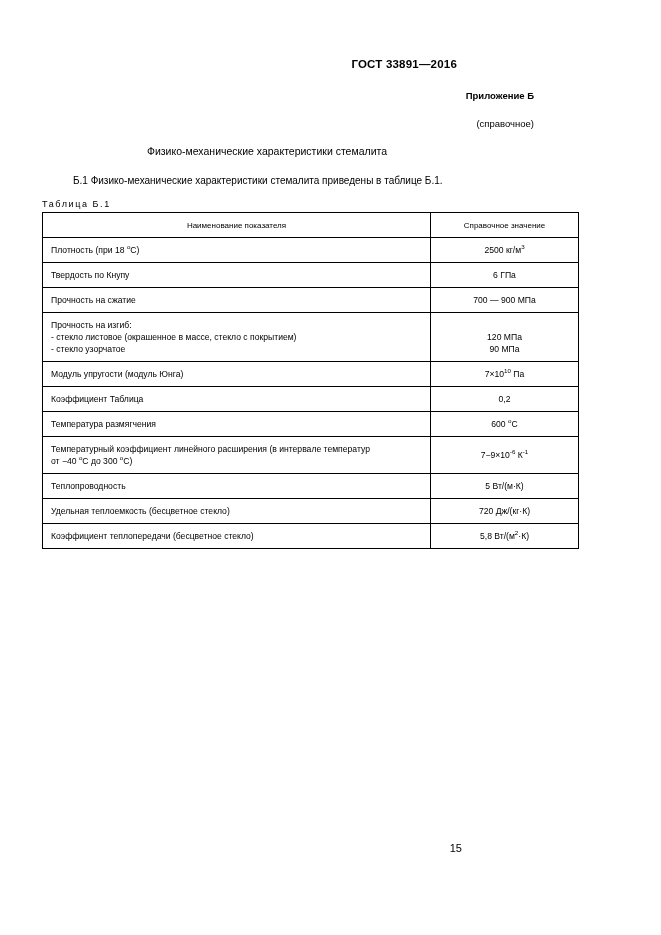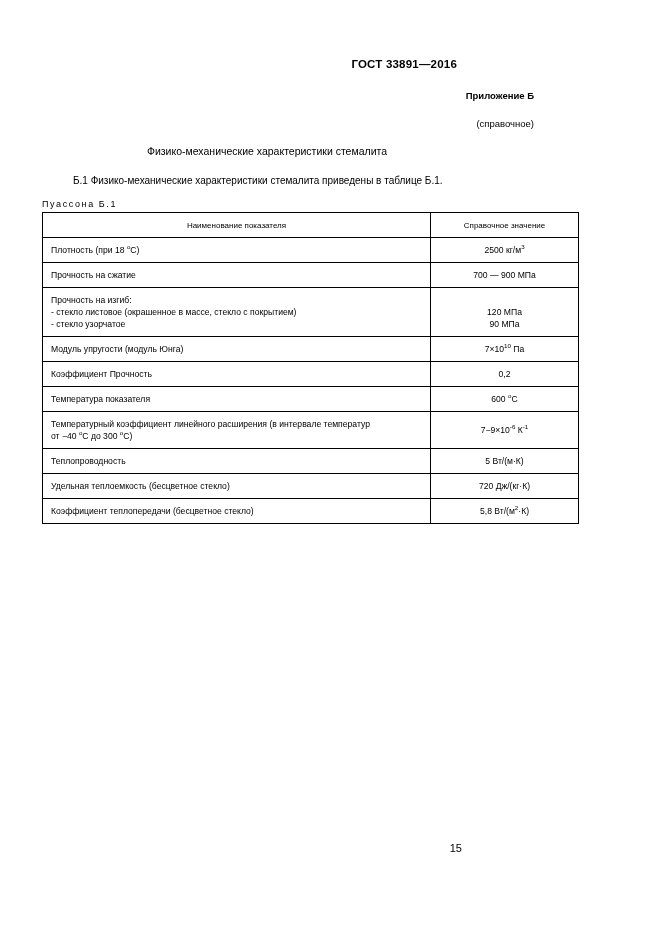--- a/index.html
+++ b/index.html
@@ -119,56 +119,60 @@
 
   <div class="appendix-block">
     <div class="appendix-title">Приложение Б</div>
     <div class="appendix-sub">(справочное)</div>
   </div>
 
   <div class="doc-title">Физико-механические характеристики стемалита</div>
 
   <div class="intro-para">Б.1 Физико-механические характеристики стемалита приведены в таблице Б.1.</div>
 
-  <div class="table-caption">Пуассона Б.1</div>
+  <div class="table-caption">Таблица Б.1</div>
 
   <table class="spec">
     <colgroup>
       <col class="col-name">
       <col class="col-value">
     </colgroup>
     <thead>
       <tr>
         <th>Наименование показателя</th>
         <th>Справочное значение</th>
       </tr>
     </thead>
     <tbody id="spec-body">
         <tr>
           <td class="name">Плотность (при 18 <sup>о</sup>С)</td>
           <td class="value">2500 кг/м<sup>3</sup></td>
         </tr>
         <tr>
+          <td class="name">Твердость по Кнупу</td>
+          <td class="value">6 ГПа</td>
+        </tr>
+        <tr>
           <td class="name">Прочность на сжатие</td>
           <td class="value">700 — 900 МПа</td>
         </tr>
         <tr>
           <td class="name">Прочность на изгиб:<br>- стекло листовое (окрашенное в массе, стекло с покрытием)<br>- стекло узорчатое</td>
           <td class="value"><br>120 МПа<br>90 МПа</td>
         </tr>
         <tr>
           <td class="name">Модуль упругости (модуль Юнга)</td>
           <td class="value">7×10<sup>10</sup> Па</td>
         </tr>
         <tr>
-          <td class="name">Коэффициент Прочность</td>
+          <td class="name">Коэффициент Таблица</td>
           <td class="value">0,2</td>
         </tr>
         <tr>
-          <td class="name">Температура показателя</td>
+          <td class="name">Температура размягчения</td>
           <td class="value">600 <sup>о</sup>С</td>
         </tr>
         <tr>
           <td class="name">Температурный коэффициент линейного расширения (в интервале температур<br>от −40 <sup>о</sup>С до 300 <sup>о</sup>С)</td>
           <td class="value">7−9×10<sup>-6</sup> К<sup>-1</sup></td>
         </tr>
         <tr>
           <td class="name">Теплопроводность</td>
           <td class="value">5 Вт/(м·К)</td>
         </tr>

